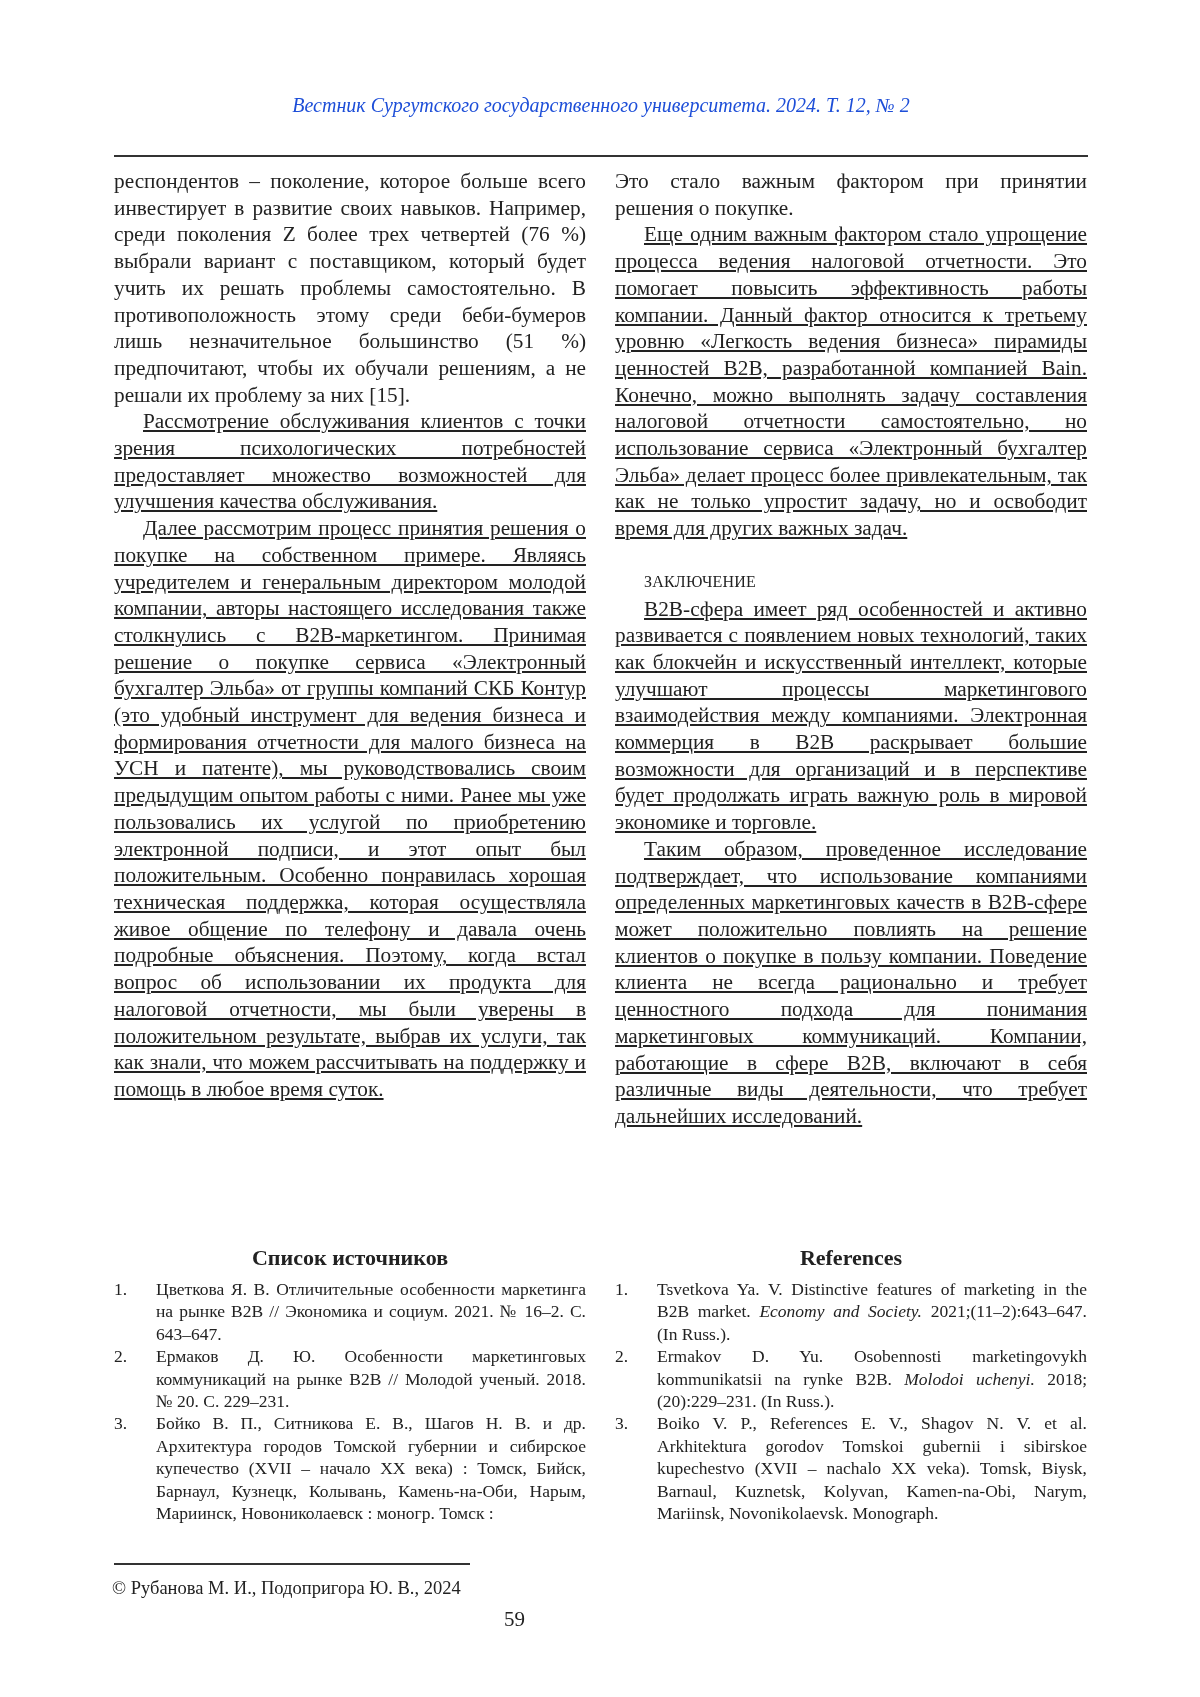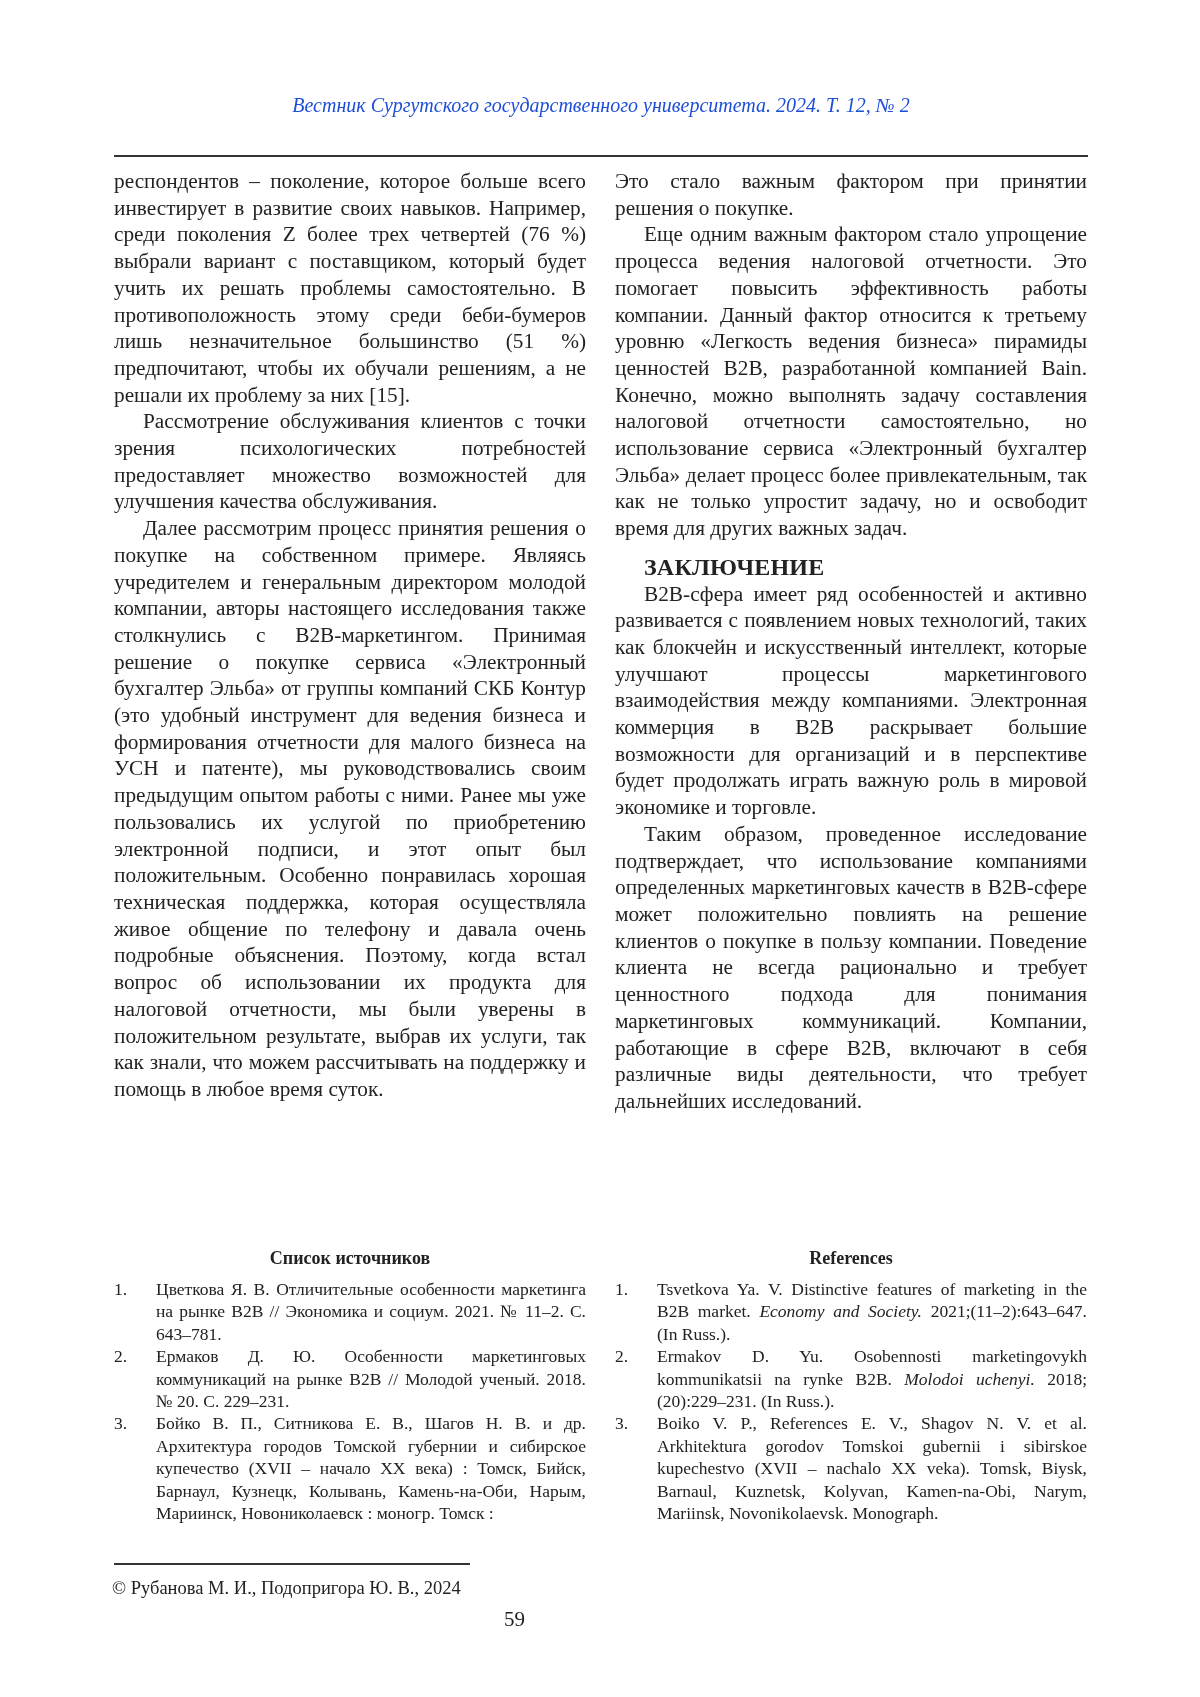--- a/index.html
+++ b/index.html
@@ -15,32 +15,32 @@
     .header-rule {
       position: absolute; left: 114px; top: 155px; width: 974px; height: 2px; background: #333;
     }
     .col {
       position: absolute; top: 168px; width: 472px;
       font-size: 21.3px; line-height: 26.7px; text-align: justify;
     }
     .col.left { left: 114px; }
     .col.right { left: 615px; }
     .col p { margin: 0; }
-    .col p.indent { text-indent: 29px; }
+    .col p.indent { text-indent: 29px; text-decoration: underline; }
     .section-heading {
-      font-weight: bold; font-size: 24px; margin: 12px 0 0 29px; line-height: 26.7px; letter-spacing: 0.2px;
+      font-weight: normal; font-size: 16px; margin: 27px 0 0 29px; line-height: 26.7px; letter-spacing: 0.2px;
     }
     .refs {
       position: absolute; top: 1246px; width: 472px;
       font-size: 17.5px; line-height: 22.4px;
     }
     .refs.left { left: 114px; }
     .refs.right { left: 615px; }
     .refs-title {
-      text-align: center; font-weight: bold; font-size: 18px; line-height: 24px; margin-bottom: 8px;
+      text-align: center; font-weight: bold; font-size: 22px; line-height: 24px; margin-bottom: 8px;
     }
     .ref-item { display: flex; text-align: justify; }
     .ref-num { width: 42px; flex: 0 0 42px; }
     .ref-text { flex: 1; }
     .ref-text em { font-style: italic; }
     .footnote-rule {
       position: absolute; left: 114px; top: 1563px; width: 356px; height: 2px; background: #333;
     }
     .copyright {
       position: absolute; left: 112px; top: 1576px; font-size: 18.5px; line-height: 24px;
@@ -69,21 +69,21 @@
   <p class="indent">Еще одним важным фактором стало упрощение процесса ведения налоговой отчетности. Это помогает повысить эффективность работы компании. Данный фактор относится к третьему уровню «Легкость ведения бизнеса» пирамиды ценностей B2B, разработанной компанией Bain. Конечно, можно выполнять задачу составления налоговой отчетности самостоятельно, но использование сервиса «Электронный бухгалтер Эльба» делает процесс более привлекательным, так как не только упростит задачу, но и освободит время для других важных задач.</p>
   <div class="section-heading">ЗАКЛЮЧЕНИЕ</div>
   <p class="indent">B2B-сфера имеет ряд особенностей и активно развивается с появлением новых технологий, таких как блокчейн и искусственный интеллект, которые улучшают процессы маркетингового взаимодействия между компаниями. Электронная коммерция в B2B раскрывает большие возможности для организаций и в перспективе будет продолжать играть важную роль в мировой экономике и торговле.</p>
   <p class="indent">Таким образом, проведенное исследование подтверждает, что использование компаниями определенных маркетинговых качеств в B2B-сфере может положительно повлиять на решение клиентов о покупке в пользу компании. Поведение клиента не всегда рационально и требует ценностного подхода для понимания маркетинговых коммуникаций. Компании, работающие в сфере B2B, включают в себя различные виды деятельности, что требует дальнейших исследований.</p>
 </div>
 
 <div class="refs left">
   <div class="refs-title">Список источников</div>
   <div class="ref-item">
     <span class="ref-num">1.</span>
-    <span class="ref-text">Цветкова Я. В. Отличительные особенности маркетинга на рынке B2B // Экономика и социум. 2021. № 11–2. С. 643–781.</span>
+    <span class="ref-text">Цветкова Я. В. Отличительные особенности маркетинга на рынке B2B // Экономика и социум. 2021. № 16–2. С. 643–647.</span>
   </div>
   <div class="ref-item">
     <span class="ref-num">2.</span>
     <span class="ref-text">Ермаков Д. Ю. Особенности маркетинговых коммуникаций на рынке B2B // Молодой ученый. 2018. № 20. С. 229–231.</span>
   </div>
   <div class="ref-item">
     <span class="ref-num">3.</span>
     <span class="ref-text">Бойко В. П., Ситникова Е. В., Шагов Н. В. и др. Архитектура городов Томской губернии и сибирское купечество (XVII – начало XX века) : Томск, Бийск, Барнаул, Кузнецк, Колывань, Камень-на-Оби, Нарым, Мариинск, Новониколаевск : моногр. Томск :</span>
   </div>
 </div>

